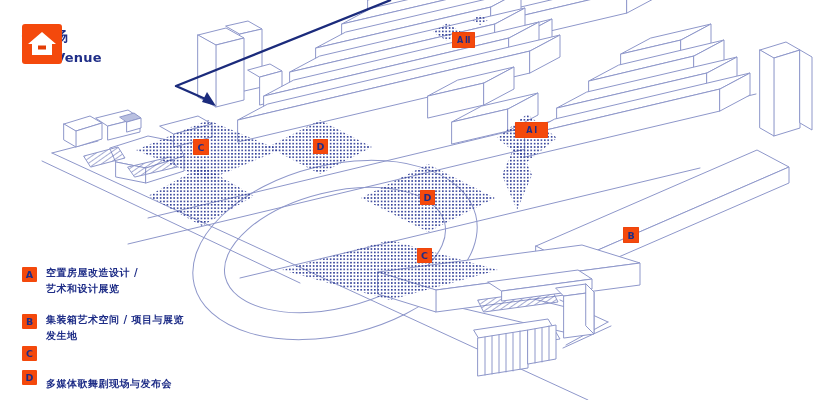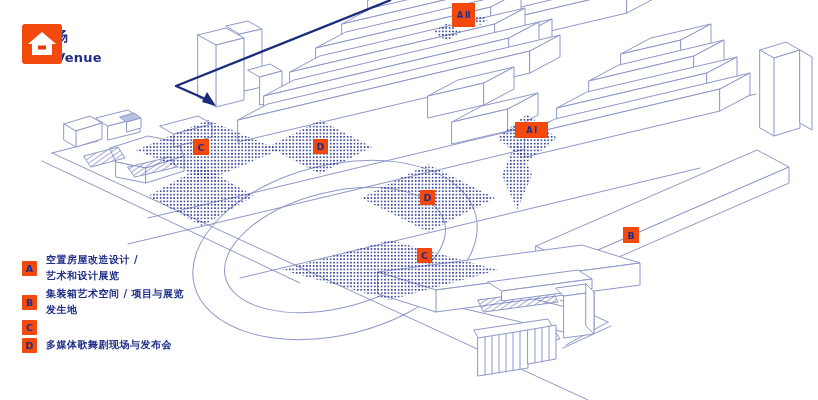--- a/index.html
+++ b/index.html
@@ -13,21 +13,21 @@
   #venue-icon{width:40px;height:40px;flex:none;}
   #titles{padding-top:4px;}
   #title-zh{font-size:14px;font-weight:bold;color:#1e2d87;letter-spacing:2px;}
   #title-en{font-size:13px;font-weight:bold;color:#1e2d87;margin-top:4px;letter-spacing:.2px;}
   
   #legend{position:absolute;left:22px;top:252px;display:flex;flex-direction:column;gap:2px;}
   .legend-row{display:flex;align-items:center;gap:9px;}
   .key-square{width:15px;height:15px;background:#f4490c;border-radius:1px;flex:none;
     display:flex;align-items:center;justify-content:center;
     color:#1e2d87;font-size:9.5px;font-weight:bold;}
-  .legend-text{font-size:10px;font-weight:bold;color:#1e2d87;line-height:16px;letter-spacing:.5px;white-space:pre;}
+  .legend-text{font-size:10px;font-weight:bold;color:#1e2d87;line-height:16px;letter-spacing:.5px;white-space:pre;margin-top:13px;}
   
   .map-marker{position:absolute;background:#f4490c;border-radius:1px;
     display:flex;align-items:center;justify-content:center;
     color:#1e2d87;font-weight:bold;box-shadow:0 0 0 .5px #e8430b inset;}
 </style>
 </head>
 <body>
 
 <div id="stage">
 
@@ -251,21 +251,21 @@
       <div class="legend-row">
         <div class="key-square">C</div>
       </div>
       <div class="legend-row">
         <div class="key-square">D</div>
         <div class="legend-text">多媒体歌舞剧现场与发布会</div>
       </div>
     </div>
 
   <div id="markers">
-      <div class="map-marker" style="left: 452px; top: 3px; width: 23px; height: 24px; font-size: 8px; letter-spacing: -0.5px;">A II</div>
+      <div class="map-marker" style="left: 452px; top: 32px; width: 23px; height: 16px; font-size: 8px; letter-spacing: -0.5px;">A II</div>
       <div class="map-marker" style="left: 515px; top: 122px; width: 33px; height: 16px; font-size: 8px; letter-spacing: -0.5px;">A I</div>
       <div class="map-marker" style="left: 623px; top: 227px; width: 16px; height: 16px; font-size: 9.5px; letter-spacing: 0px;">B</div>
       <div class="map-marker" style="left: 193px; top: 139px; width: 16px; height: 16px; font-size: 9.5px; letter-spacing: 0px;">C</div>
       <div class="map-marker" style="left: 313px; top: 139px; width: 15px; height: 15px; font-size: 9.5px; letter-spacing: 0px;">D</div>
       <div class="map-marker" style="left: 420px; top: 190px; width: 15px; height: 15px; font-size: 9.5px; letter-spacing: 0px;">D</div>
       <div class="map-marker" style="left: 417px; top: 248px; width: 15px; height: 15px; font-size: 9.5px; letter-spacing: 0px;">C</div>
     </div>
 
 </div>
 

